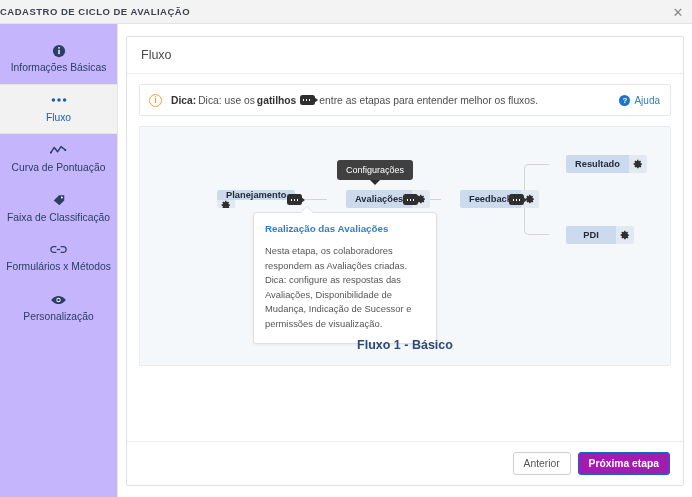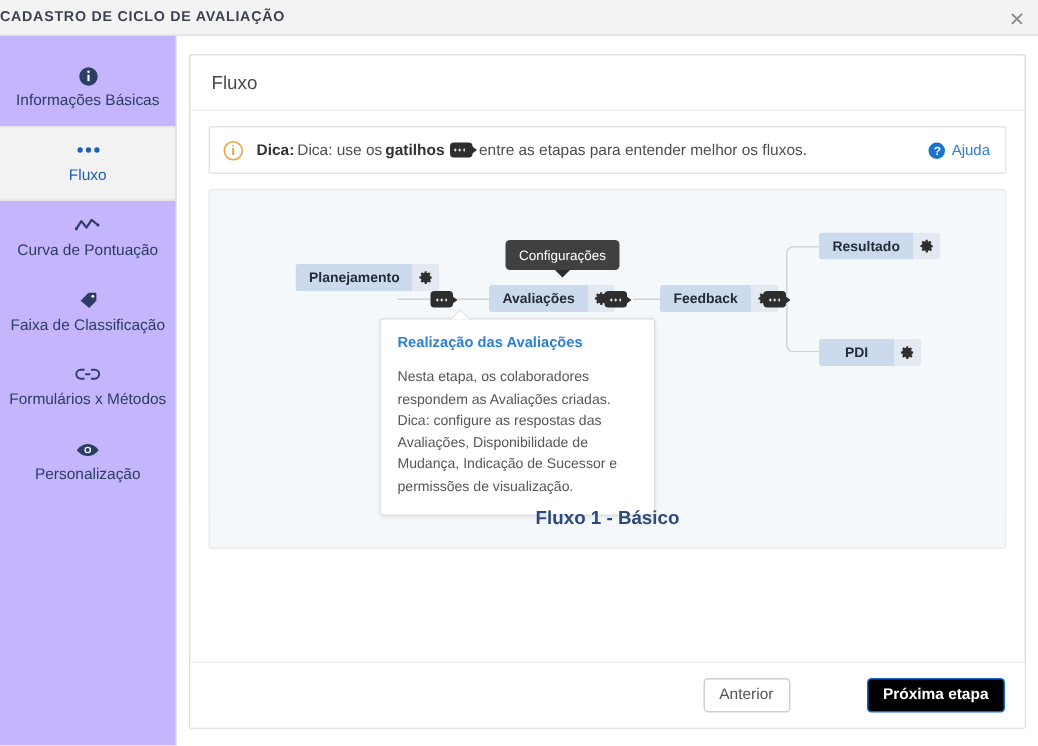--- a/index.html
+++ b/index.html
@@ -117,21 +117,21 @@
 
   
   .canvas {
     margin-top: 10px; height: 240px; background: #f5f8fa;
     border: 1px solid #e8ecef; border-radius: 2px; position: relative;
   }
 
   
   .node {
     position: absolute; height: 18px; display: flex; align-items: stretch;
-    border-radius: 2px; overflow: hidden; cursor: pointer;
+    border-radius: 2px; overflow: hidden; cursor: pointer; margin-left: 20px;
   }
   .node-label {
     background: #ccdaee; color: #252c38; font-size: 9.3px; font-weight: 700;
     display: flex; align-items: center; justify-content: center;
     padding: 0 9px; white-space: nowrap;
   }
   .node-gear {
     background: #e3e9f1; width: 18px;
     display: flex; align-items: center; justify-content: center;
     color: #2f2f2f;
@@ -204,21 +204,21 @@
     position: absolute; left: 0; right: 0; bottom: 0; height: 44px;
     border-top: 1px solid #eeeeee; background: #ffffff;
     display: flex; align-items: center; justify-content: flex-end;
     padding-right: 13px; gap: 7px;
   }
   .btn {
     font-size: 10.3px; border-radius: 3px; padding: 5px 10px;
     cursor: pointer; font-family: "Liberation Sans", sans-serif;
   }
   .btn-secondary { background: #ffffff; border: 1px solid #cfcfcf; color: #555555; }
-  .btn-primary { background: #000000; border: 1px solid #1367c8; color: #ffffff; font-weight: 700; margin-left: 44px; }
+  .btn-primary { background: #a21caf; border: 1px solid #1367c8; color: #ffffff; font-weight: 700; }
 </style>
 </head>
 <body>
 
 <div class="window">
 
   <div class="titlebar">
     <span class="titlebar-text">CADASTRO DE CICLO DE AVALIAÇÃO</span>
     <span class="titlebar-close">✕</span>
   </div>
@@ -322,21 +322,21 @@
 
             <div class="line line-h" style="left:125px; top:72px; width:22px;"></div>
             <div class="line line-h" style="left:165px; top:72px; width:22px;"></div>
             <div class="line line-h" style="left:243px; top:72px; width:20px;"></div>
             <div class="line line-h" style="left:282px; top:72px; width:19px;"></div>
             <div class="line line-h" style="left:351px; top:72px; width:19px;"></div>
 
             <div class="branch" style="left:384px; top:37px; width:25px; height:71px;"></div>
             <div class="line line-h" style="left:370px; top:72px; width:15px;"></div>
 
-            <div class="node" style="left:57px; top:49px;">
+            <div class="node" style="left:57px; top:63px;flex-direction:column;">
               <span class="node-label">Planejamento</span>
               <span class="node-gear">
                 <svg width="10" height="10" viewBox="0 0 16 16">
                     <path fill="#2f2f2f" d="M8 5.3a2.7 2.7 0 1 0 0 5.4 2.7 2.7 0 0 0 0-5.4zm0 4a1.3 1.3 0 1 1 0-2.6 1.3 1.3 0 0 1 0 2.6z"></path>
                     <path fill="#2f2f2f" d="M14 9.1V6.9l-1.7-.3a4.6 4.6 0 0 0-.5-1.2l1-1.4-1.6-1.6-1.4 1a4.6 4.6 0 0 0-1.2-.5L8.9 1.2H6.7l-.3 1.7a4.6 4.6 0 0 0-1.2.5l-1.4-1-1.6 1.6 1 1.4a4.6 4.6 0 0 0-.5 1.2l-1.7.3v2.2l1.7.3c.1.4.3.8.5 1.2l-1 1.4 1.6 1.6 1.4-1c.4.2.8.4 1.2.5l.3 1.7h2.2l.3-1.7c.4-.1.8-.3 1.2-.5l1.4 1 1.6-1.6-1-1.4c.2-.4.4-.8.5-1.2l1.7-.3z"></path>
                   </svg>
               </span>
             </div>
 
             <div class="node" style="left:186px; top:63px;">

